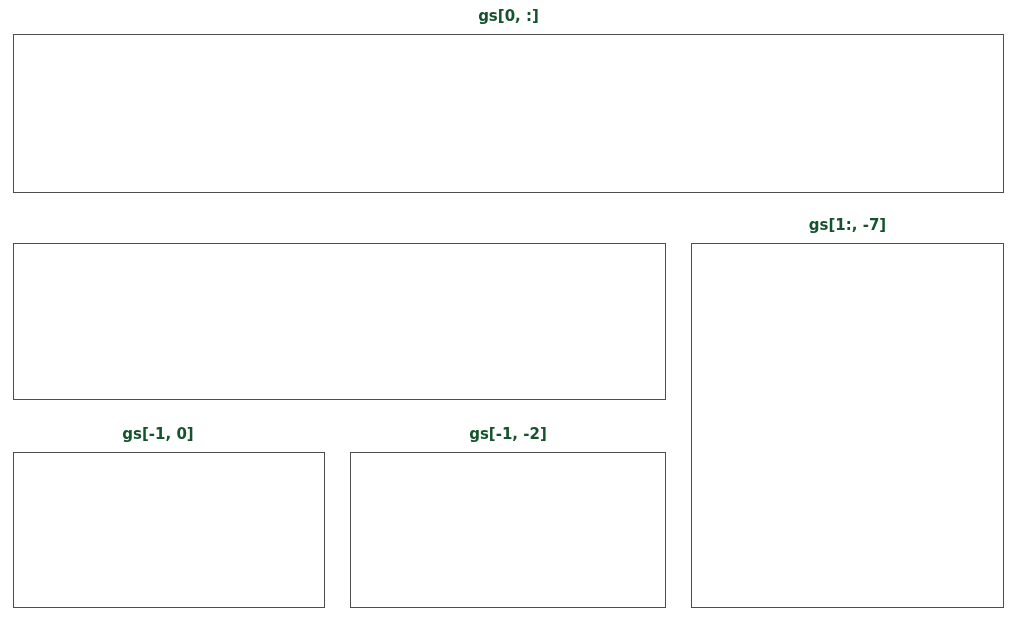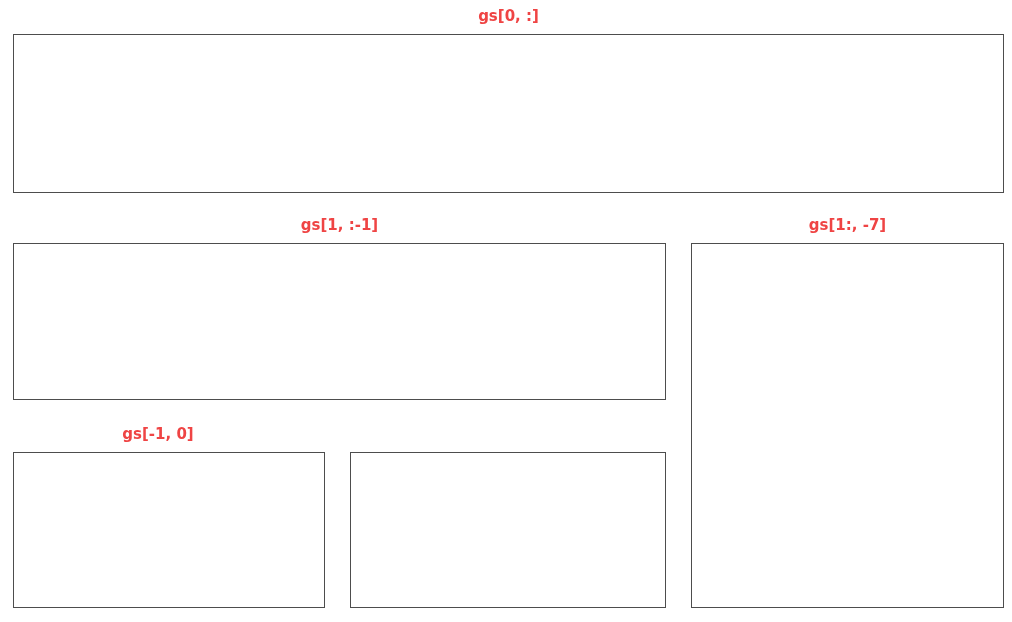--- a/index.html
+++ b/index.html
@@ -23,21 +23,21 @@
     background: #ffffff;
     border: 1px solid #4d4d4d;
   }
   .axes-title {
     position: absolute;
     box-sizing: border-box;
     text-align: center;
     font-family: "DejaVu Sans", sans-serif;
     font-size: 15px;
     font-weight: bold;
-    color: #ef4444;
+    color: #14532d;
     line-height: 17px;
     white-space: nowrap;
     letter-spacing: 0px;
   }
 
   
   #ax-0-colon        { left: 13px;  top: 34px;  width: 991px; height: 159px; }
   #ax-0-colon-title  { left: 13px;  top: 8px;   width: 991px; }
 
   
@@ -57,24 +57,24 @@
   #ax-neg1-neg2-title { left: 350px; top: 426px; width: 316px; }
 </style>
 </head>
 <body>
 
 <div id="figure">
 
   <div class="axes-title" id="ax-0-colon-title">gs[0, :]</div>
   <div class="axes" id="ax-0-colon"></div>
 
-  <div class="axes-title" id="ax-1-colonneg1-title">gs[1, :-1]</div>
   <div class="axes" id="ax-1-colonneg1"></div>
 
   <div class="axes-title" id="ax-1colon-neg1-title">gs[1:, -7]</div>
   <div class="axes" id="ax-1colon-neg1"></div>
 
   <div class="axes-title" id="ax-neg1-0-title">gs[-1, 0]</div>
   <div class="axes" id="ax-neg1-0"></div>
 
+  <div class="axes-title" id="ax-neg1-neg2-title">gs[-1, -2]</div>
   <div class="axes" id="ax-neg1-neg2"></div>
 
 </div>
 
 </body></html>

